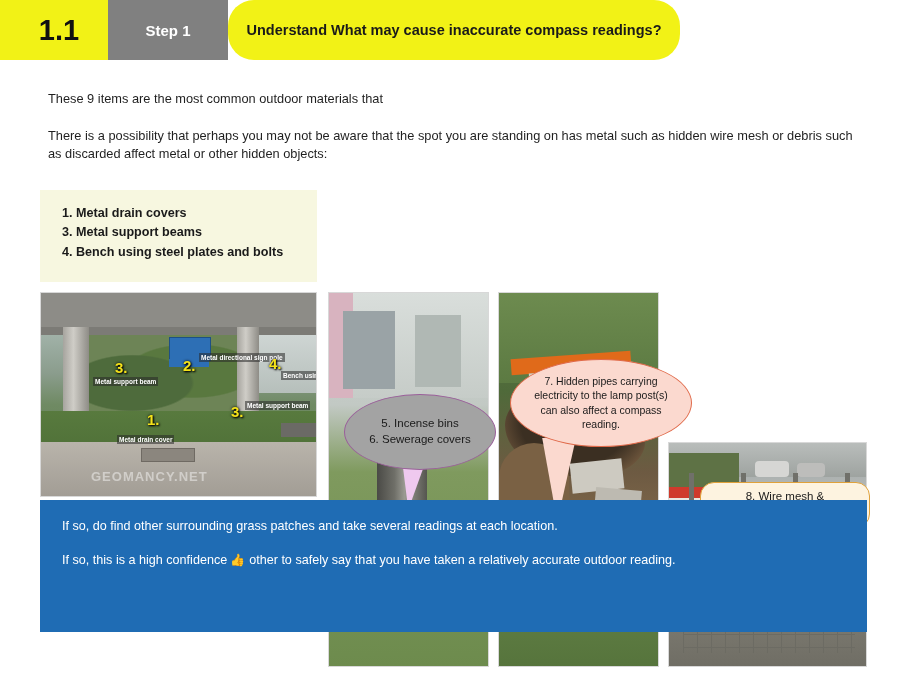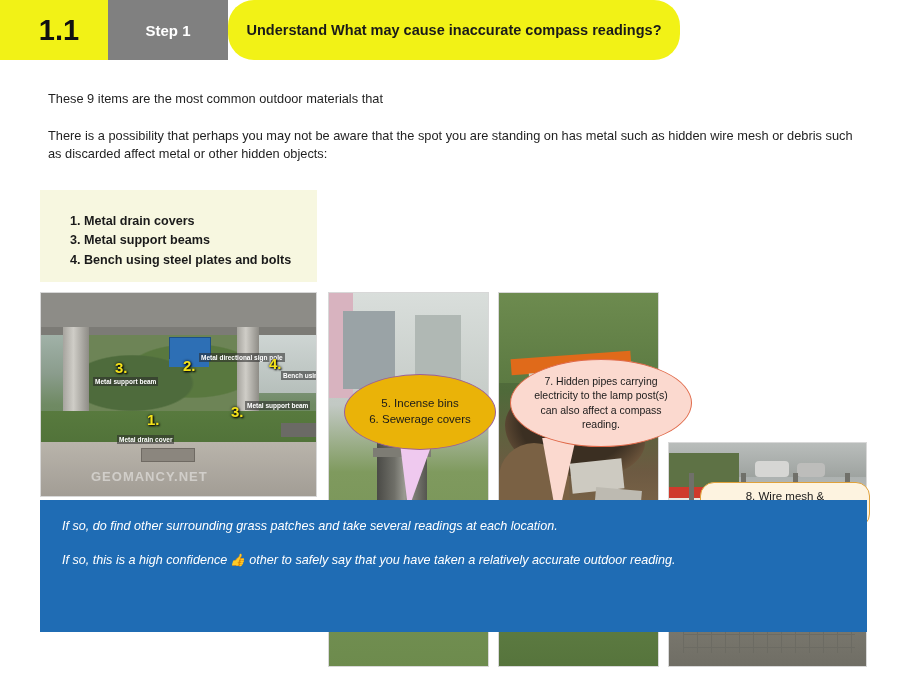--- a/index.html
+++ b/index.html
@@ -93,21 +93,21 @@
     position: absolute;
     left: 40px;
     top: 8px;
     width: 277px;
     height: 92px;
     background: #f7f7e0;
     box-sizing: border-box;
     padding: 14px 0 0 22px;
   }
   .list-box ol {
-    margin: 8px;
+    margin: 0;
     padding: 0;
     list-style: none;
     font-size: 12.6px;
     font-weight: bold;
     line-height: 1.55;
     color: #1a1a1a;
   }
 
   
   .photo {
@@ -192,22 +192,22 @@
   .bubble {
     position: absolute;
     box-sizing: border-box;
     display: flex;
     align-items: center;
     justify-content: center;
     text-align: center;
     line-height: 1.35;
   }
   .b1 {
-    left: 344px; top: 192px; width: 152px; height: 76px;
-    background: #eab308;
+    left: 344px; top: 212px; width: 152px; height: 76px;
+    background: #a3a3a3;
     border: 1px solid #9a5f9a;
     border-radius: 50%;
     font-size: 11.5px;
     color: #1a1a1a;
   }
   .b1 .txt { padding: 0 10px; }
   .b2 {
     left: 510px; top: 177px; width: 182px; height: 88px;
     background: #fbd9cf;
     border: 1px solid #e06a4a;
@@ -257,21 +257,20 @@
     height: 132px;
     background: #1f6cb4;
     box-sizing: border-box;
     padding: 18px 22px 0 22px;
     color: #ffffff;
   }
   .bluebox p {
     margin: 0 0 18px 0;
     font-size: 12.6px;
     line-height: 1.3;
-    font-style: italic;
   }
   .thumb { font-size: 12px; }
 </style>
 </head>
 <body>
 
 <div class="header">
   <div class="hdr-number">1.1</div>
   <div class="hdr-step">Step 1</div>
   <div class="hdr-title">Understand What may cause inaccurate compass readings?</div>

